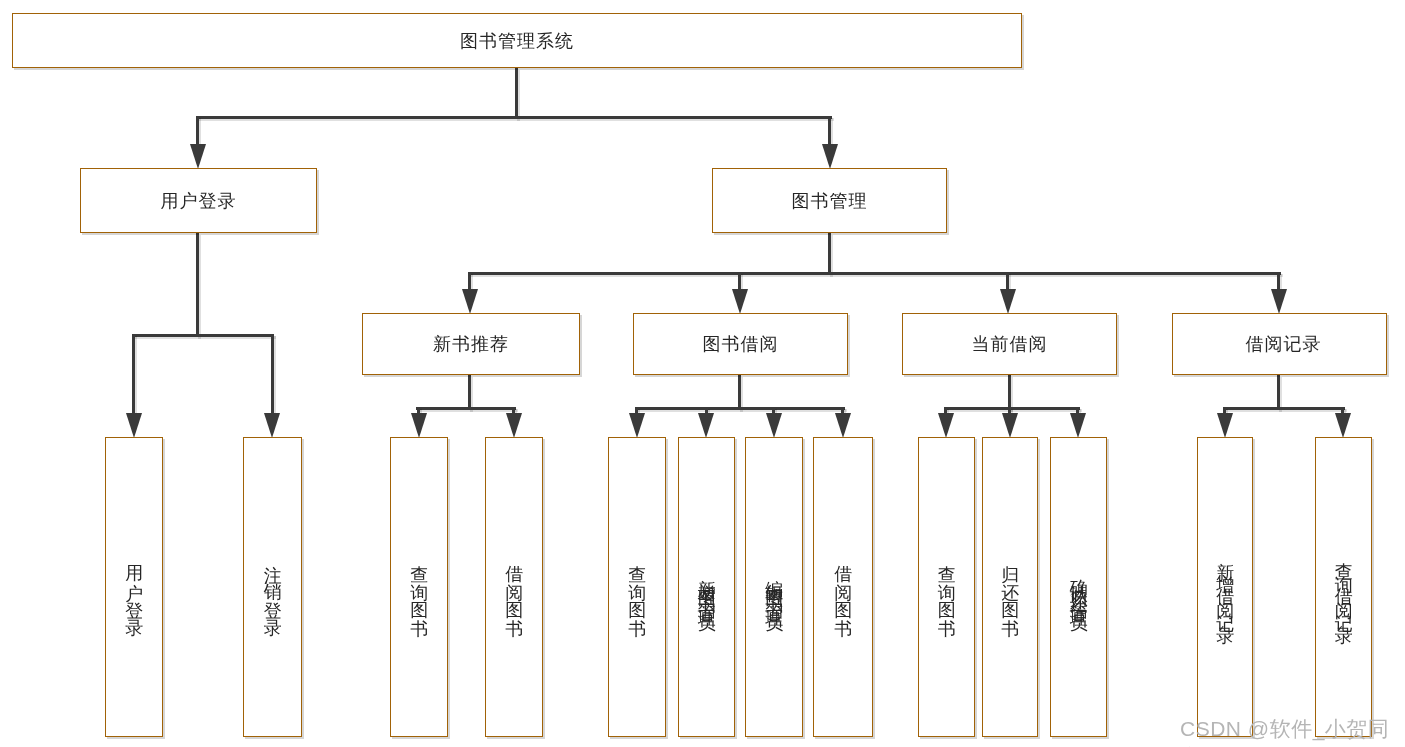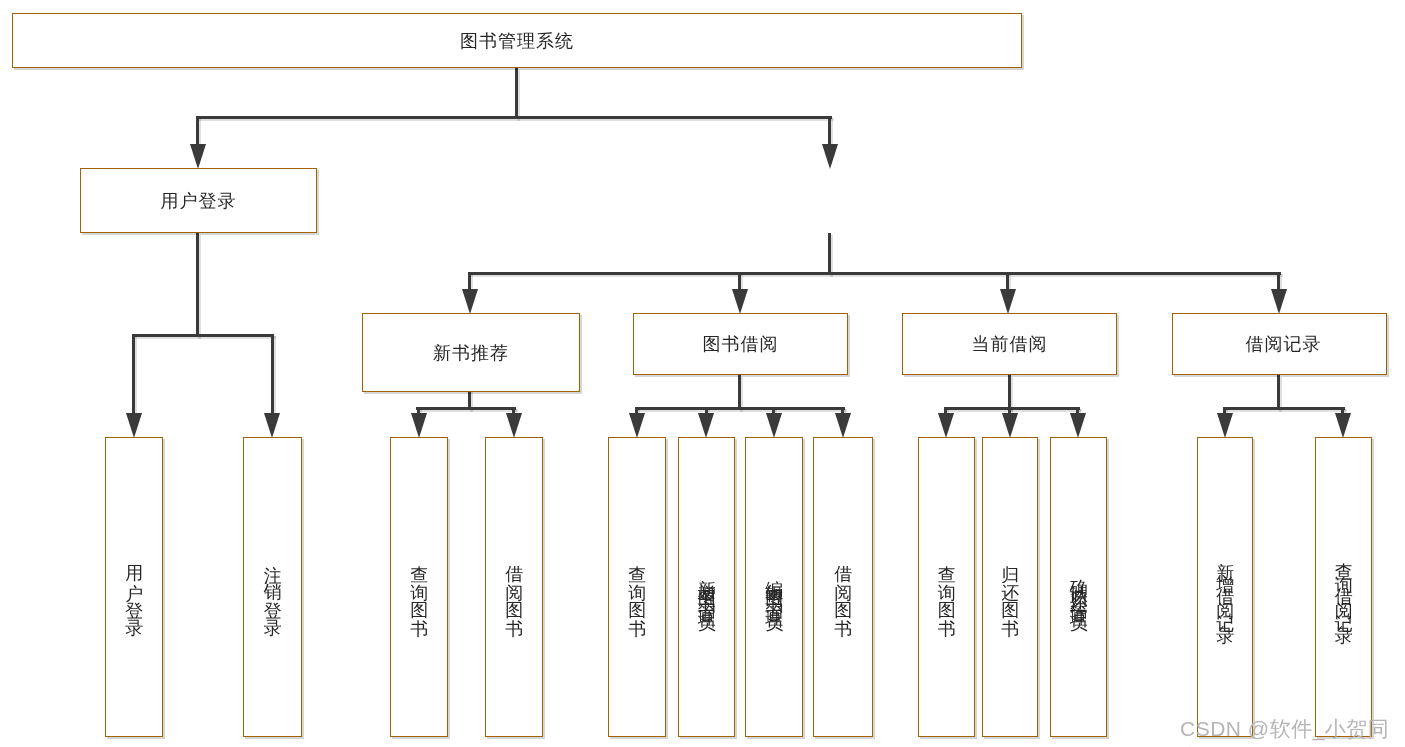--- a/index.html
+++ b/index.html
@@ -50,40 +50,43 @@
   <div class="line" style="left:515px; top:68px; width:3px; height:51px;"></div>
   <div class="line" style="left:196px; top:116px; width:636px; height:3px;"></div>
   <div class="line" style="left:196px; top:116px; width:3px; height:32px;"></div>
   <div class="arrow" style="left:190px; top:144px;"></div>
   <div class="line" style="left:828px; top:116px; width:3px; height:32px;"></div>
   <div class="arrow" style="left:822px; top:144px;"></div>
 
   <div class="node" style="left:80px; top:168px; width:237px; height:65px;">
     <span>用户登录</span>
   </div>
+  <div class="node" style="left:712px; top:168px; width:235px; height:65px;">
+    <span>图书管理</span>
+  </div>
 
   <div class="line" style="left:196px; top:233px; width:3px; height:104px;"></div>
   <div class="line" style="left:132px; top:334px; width:142px; height:3px;"></div>
   <div class="line" style="left:132px; top:334px; width:3px; height:82px;"></div>
   <div class="arrow" style="left:126px; top:413px;"></div>
   <div class="line" style="left:271px; top:334px; width:3px; height:82px;"></div>
   <div class="arrow" style="left:264px; top:413px;"></div>
 
   <div class="line" style="left:828px; top:233px; width:3px; height:42px;"></div>
   <div class="line" style="left:468px; top:272px; width:813px; height:3px;"></div>
   <div class="line" style="left:468px; top:272px; width:3px; height:20px;"></div>
   <div class="arrow" style="left:462px; top:289px;"></div>
   <div class="line" style="left:738px; top:272px; width:3px; height:20px;"></div>
   <div class="arrow" style="left:732px; top:289px;"></div>
   <div class="line" style="left:1006px; top:272px; width:3px; height:20px;"></div>
   <div class="arrow" style="left:1000px; top:289px;"></div>
   <div class="line" style="left:1277px; top:272px; width:3px; height:20px;"></div>
   <div class="arrow" style="left:1271px; top:289px;"></div>
 
-  <div class="node" style="left:362px; top:313px; width:218px; height:79px;align-items:center;">
+  <div class="node" style="left:362px; top:313px; width:218px; height:62px;align-items:center;">
     <span>新书推荐</span>
   </div>
   <div class="node" style="left:902px; top:313px; width:215px; height:62px;">
     <span>当前借阅</span>
   </div>
   <div class="node" style="left:633px; top:313px; width:215px; height:62px;">
     <span>图书借阅</span>
   </div>
   <div class="node" style="left:1172px; top:313px; width:215px; height:62px;padding-left:8px;">
     <span>借阅记录</span>

